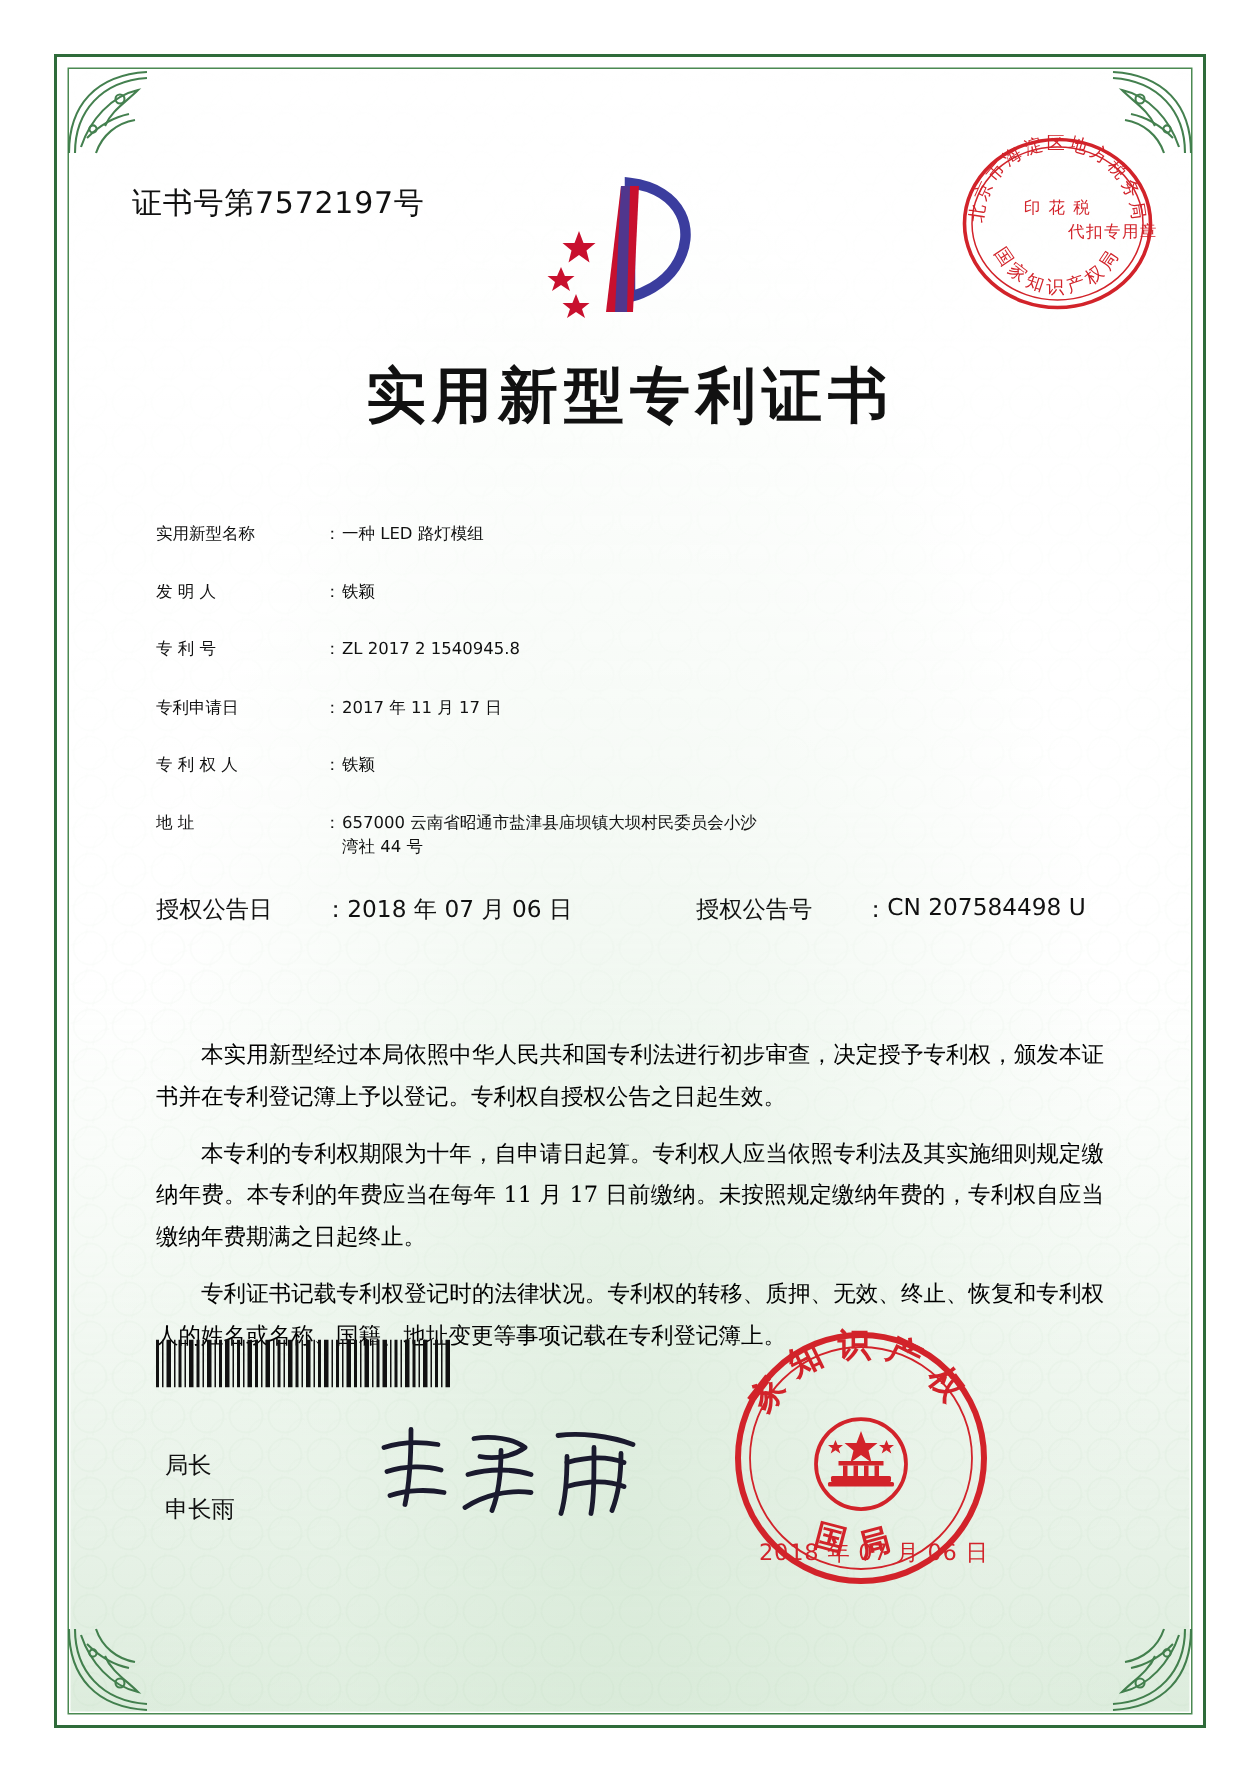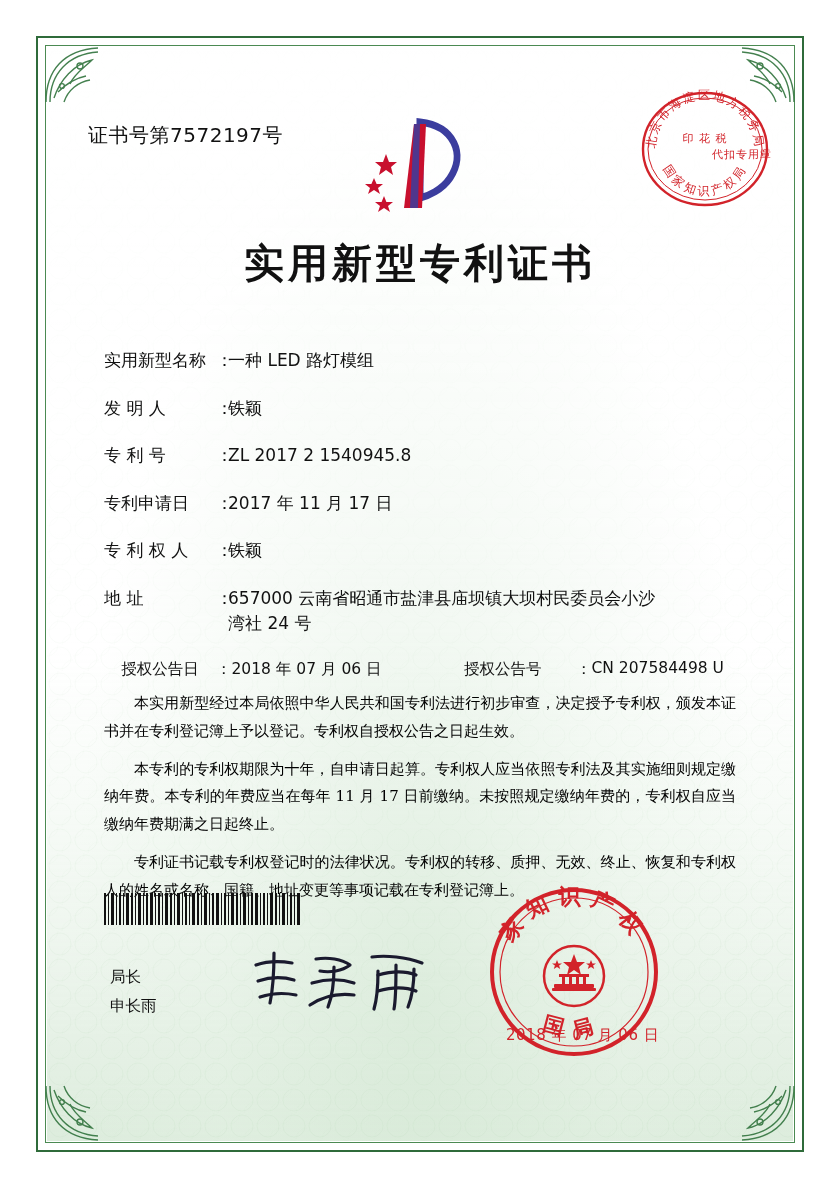--- a/index.html
+++ b/index.html
@@ -118,21 +118,21 @@
   .fields {
     position: absolute;
     left: 104px;
     top: 348px;
     width: 640px;
   }
   .row {
     display: flex;
     align-items: flex-start;
     margin-bottom: 22px;
-    font-size: 17px;
+    font-size: 11px;
     color: #111;
     line-height: 1.5;
   }
   .row .label {
     width: 112px;
     flex: none;
     white-space: nowrap;
     letter-spacing: 0px;
   }
   .row .label.spread {
@@ -142,21 +142,21 @@
   .row .colon { width: 12px; flex: none; }
   .row .value { flex: 1; }
   .row .value .addr-line2 { display: block; }
 
   .pubrow {
     display: flex;
     font-size: 15.5px;
     color: #111;
     margin-bottom: 6px;
   }
-  .pubrow .left { width: 360px; display: flex; text-align: center; }
+  .pubrow .left { width: 360px; display: flex; }
   .pubrow .right { display: flex; }
   .pubrow .label { width: 112px; flex: none; }
 
   
   .body-text {
     position: absolute;
     left: 104px;
     top: 690px;
     width: 632px;
     font-size: 15px;
@@ -360,21 +360,21 @@
       <span class="label spread">专 利 权 人</span>
       <span class="colon">：</span>
       <span class="value">铁颖</span>
     </div>
 
     <div class="row">
       <span class="label spread">地      址</span>
       <span class="colon">：</span>
       <span class="value">
         <span>657000 云南省昭通市盐津县庙坝镇大坝村民委员会小沙</span>
-        <span class="addr-line2">湾社 24 号</span>
+        <span class="addr-line2">湾社 44 号</span>
       </span>
     </div>
 
     <div class="pubrow">
       <span class="left">
         <span class="label">授权公告日</span>
         <span class="colon">：</span>
         <span class="value">2018 年 07 月 06 日</span>
       </span>
       <span class="right">

